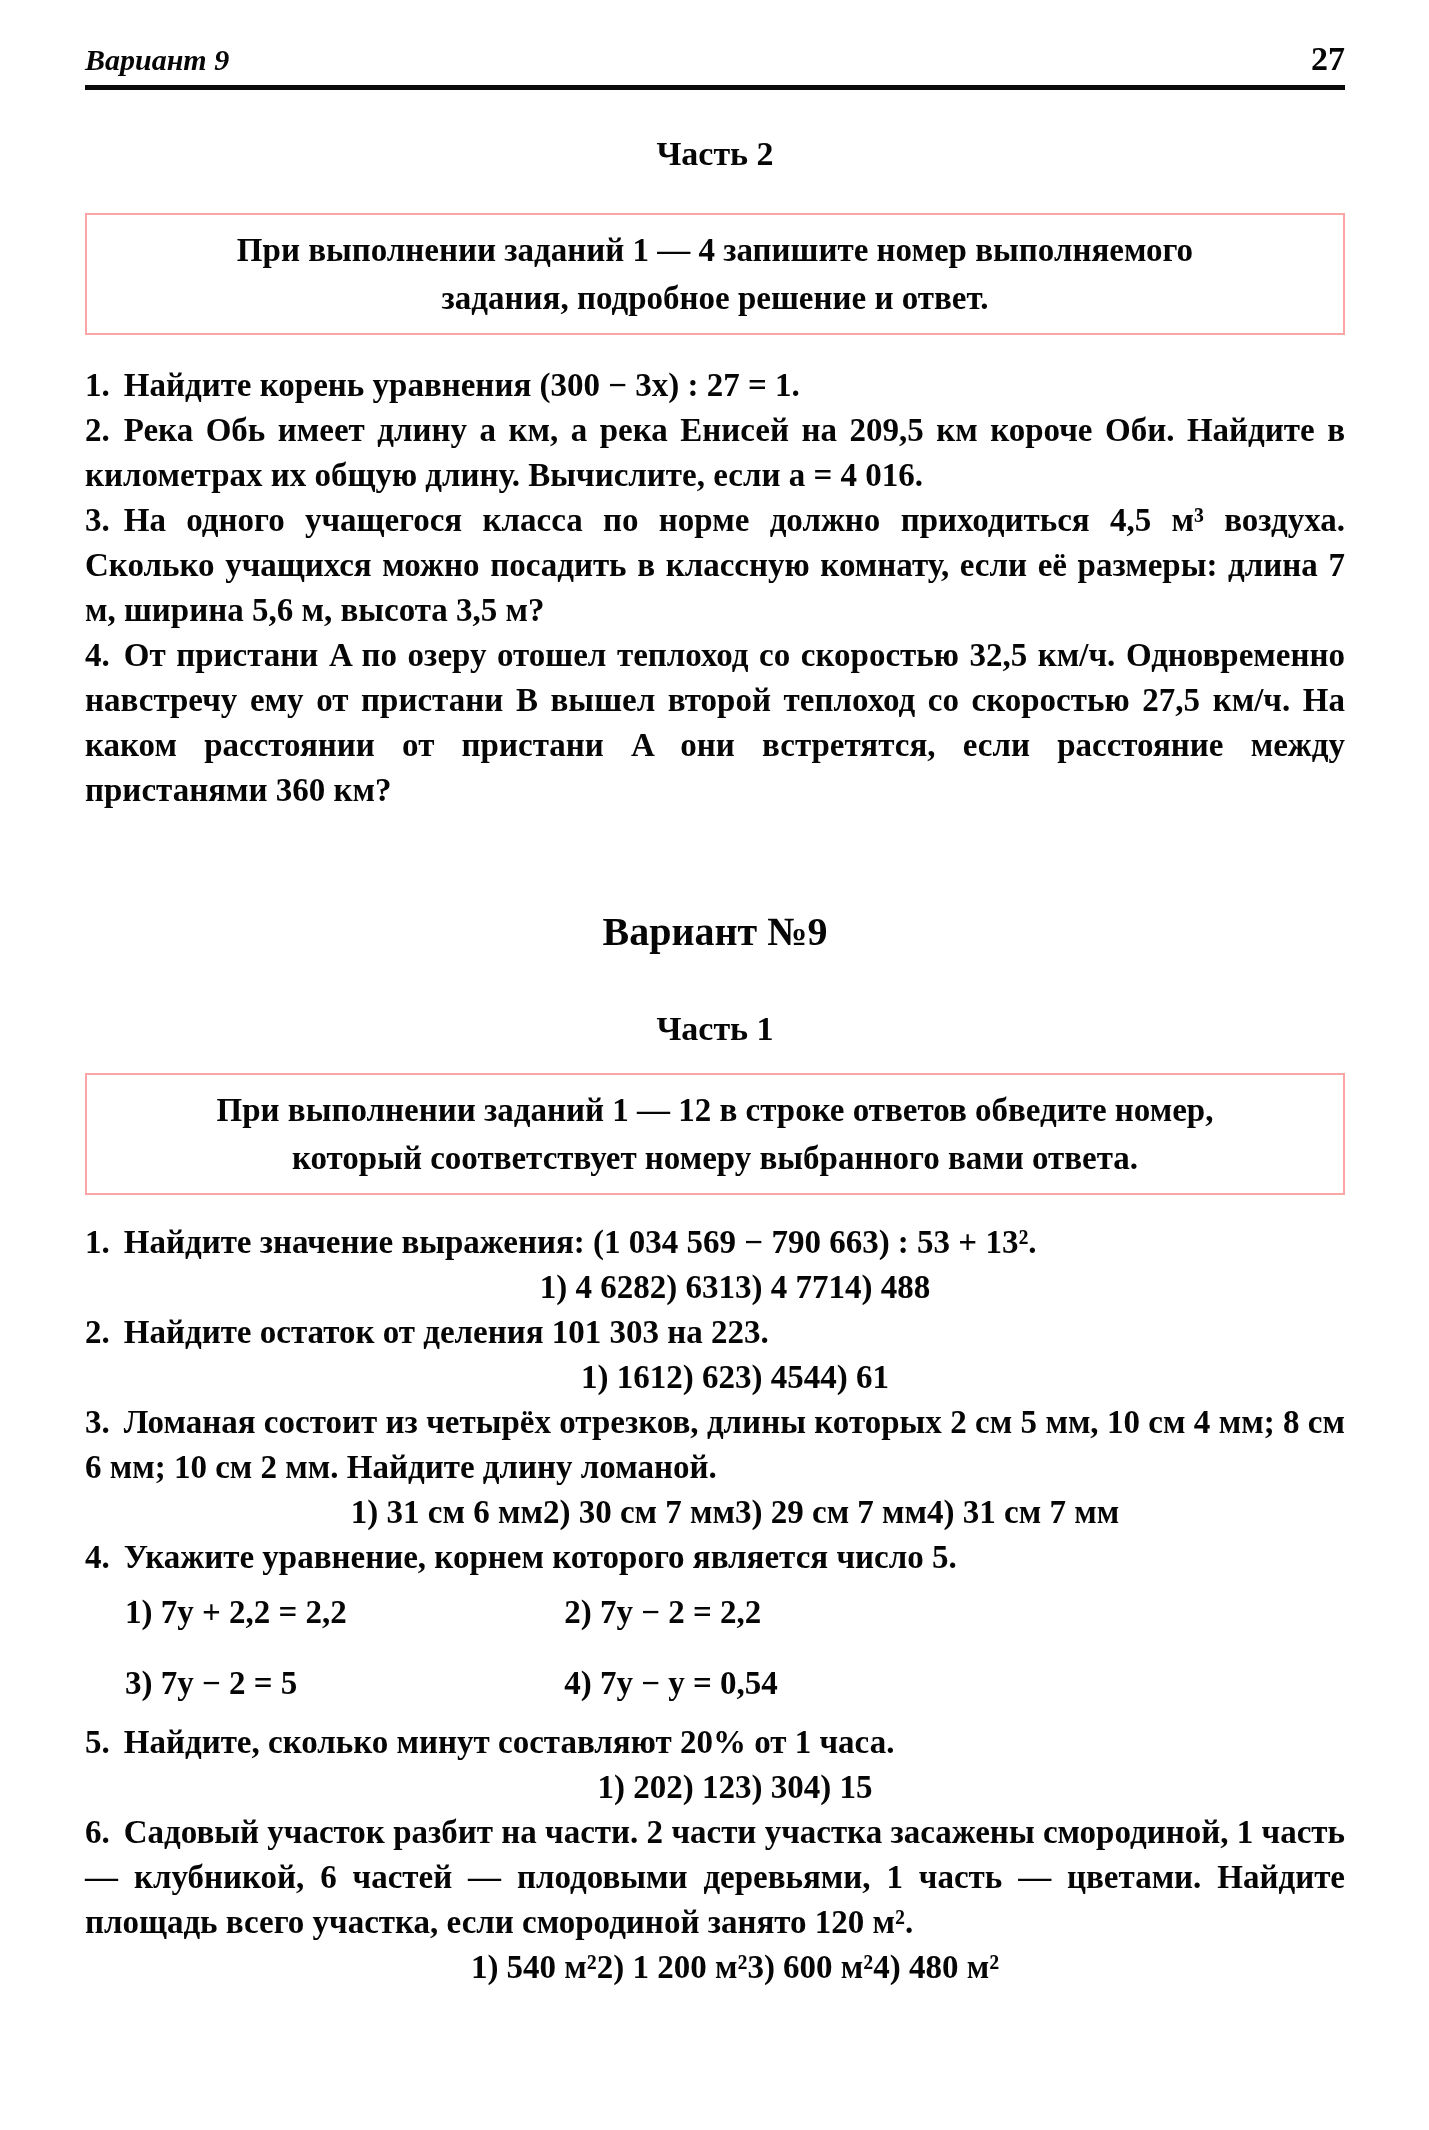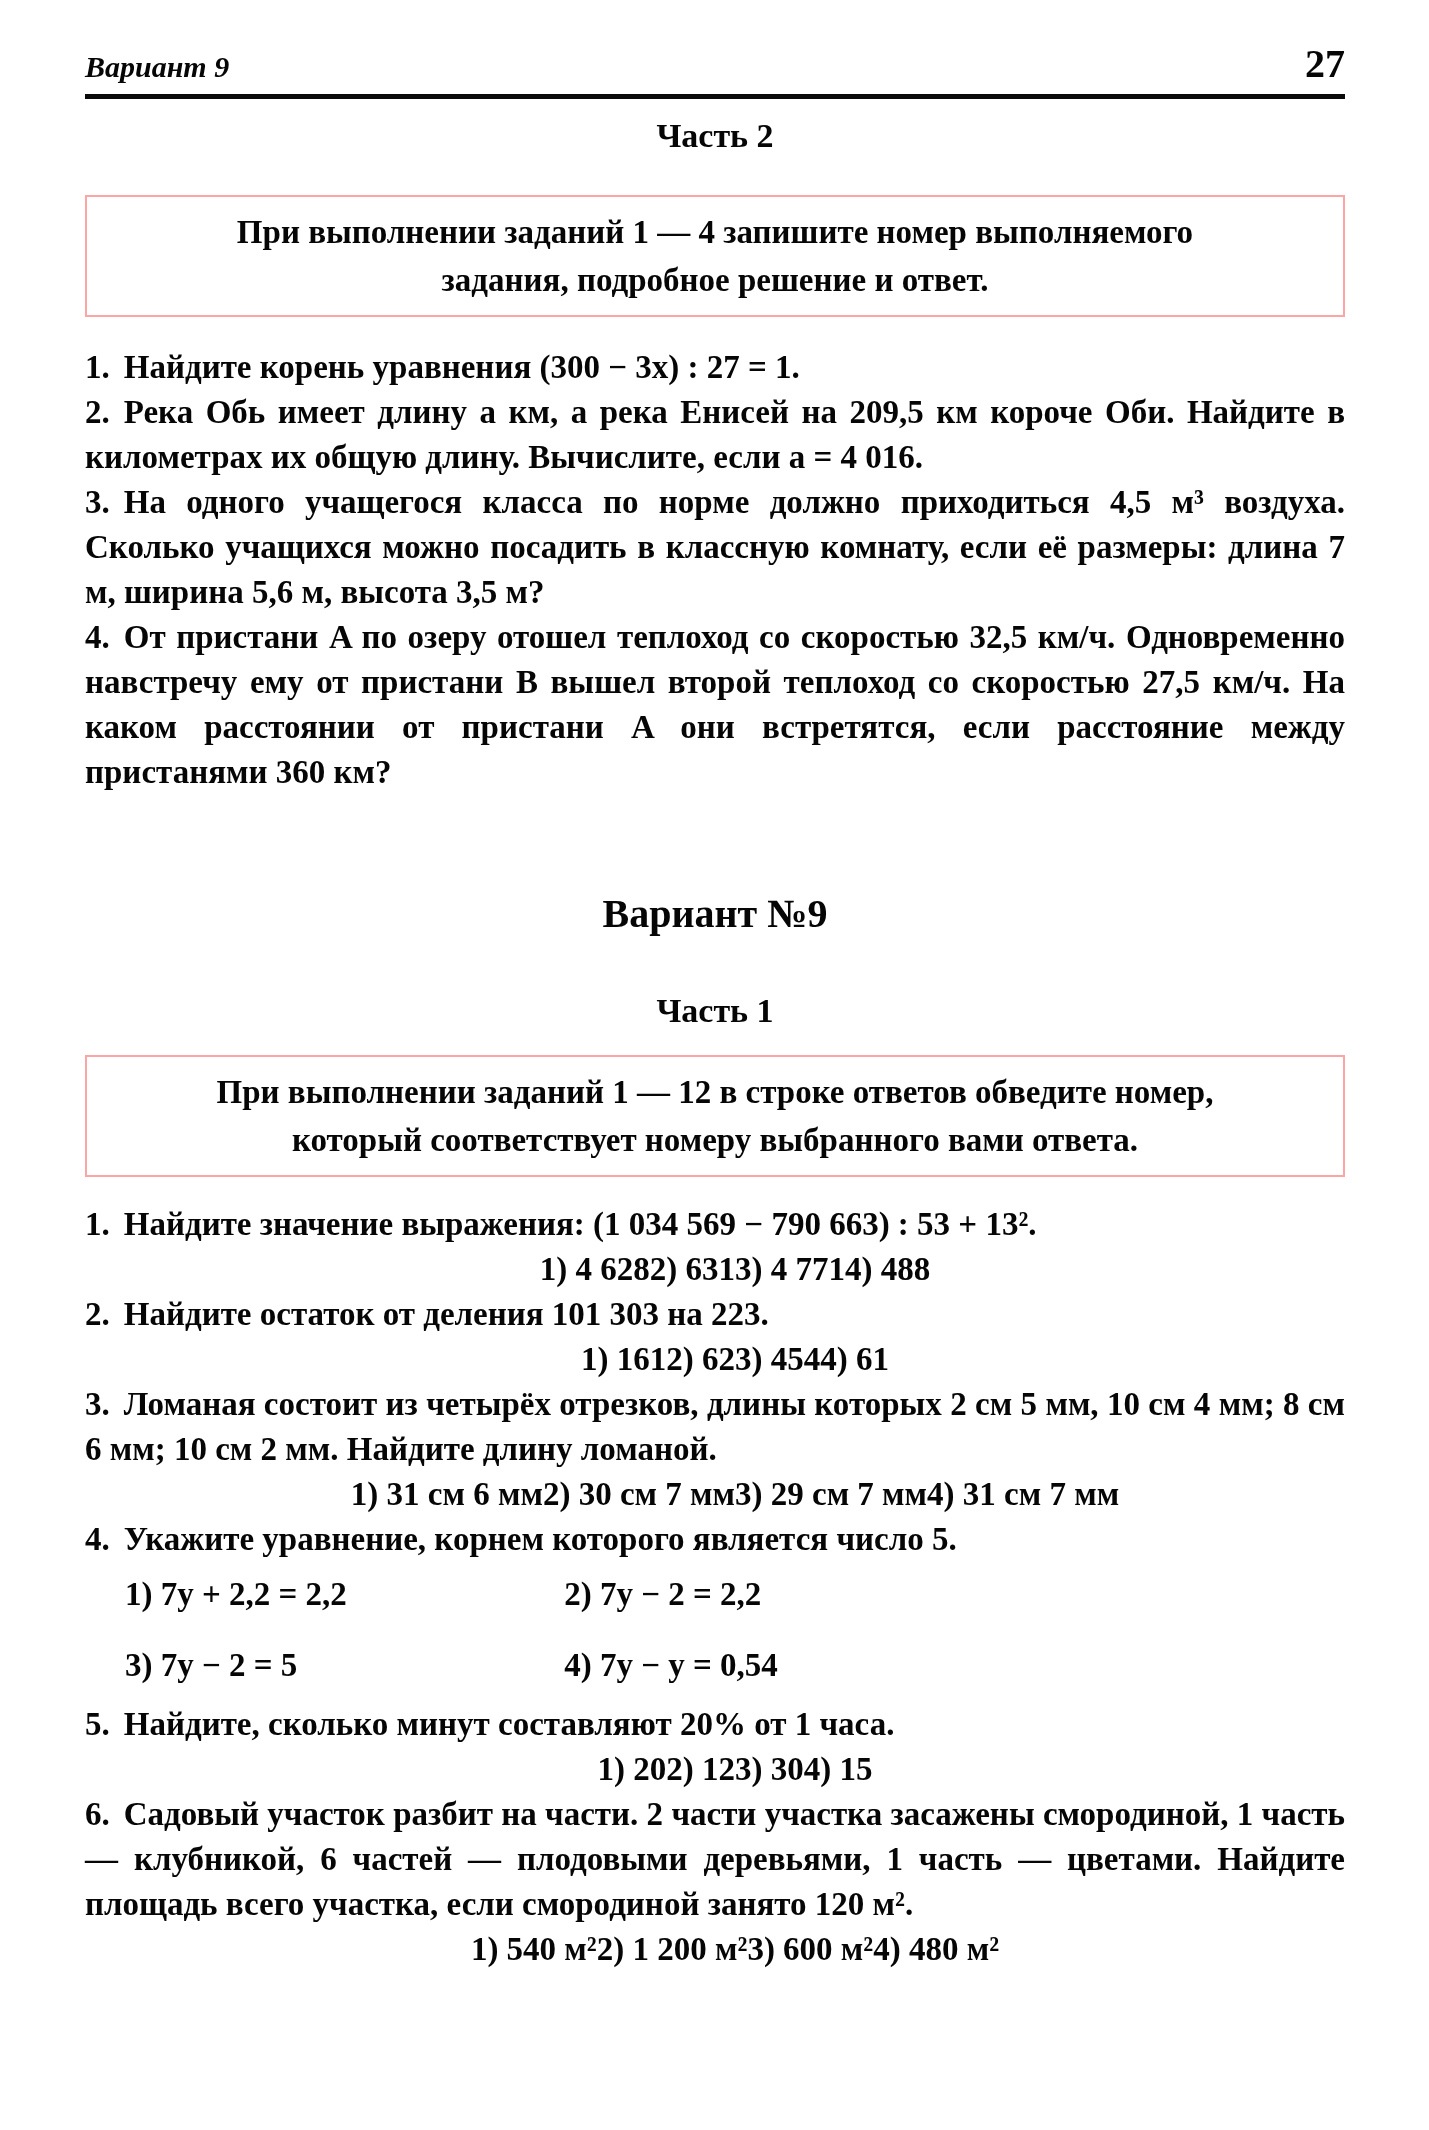--- a/index.html
+++ b/index.html
@@ -26,31 +26,31 @@
   .running-head {
     display: flex;
     justify-content: space-between;
     align-items: baseline;
   }
   .variant-label {
     font-style: italic;
     font-size: 30px;
   }
   .page-number {
-    font-size: 40px;
+    font-size: 34px;
   }
   .head-rule {
     height: 5px;
     background: #0a0a0a;
     margin-top: 7px;
   }
   .section-title {
     text-align: center;
     font-size: 34px;
-    margin: 18px 0 0 0;
+    margin: 45px 0 0 0;
   }
   .variant-title {
     text-align: center;
     font-size: 40px;
     margin: 95px 0 0 0;
   }
   .part1-title {
     margin-top: 55px;
   }
   .instruction-box {

